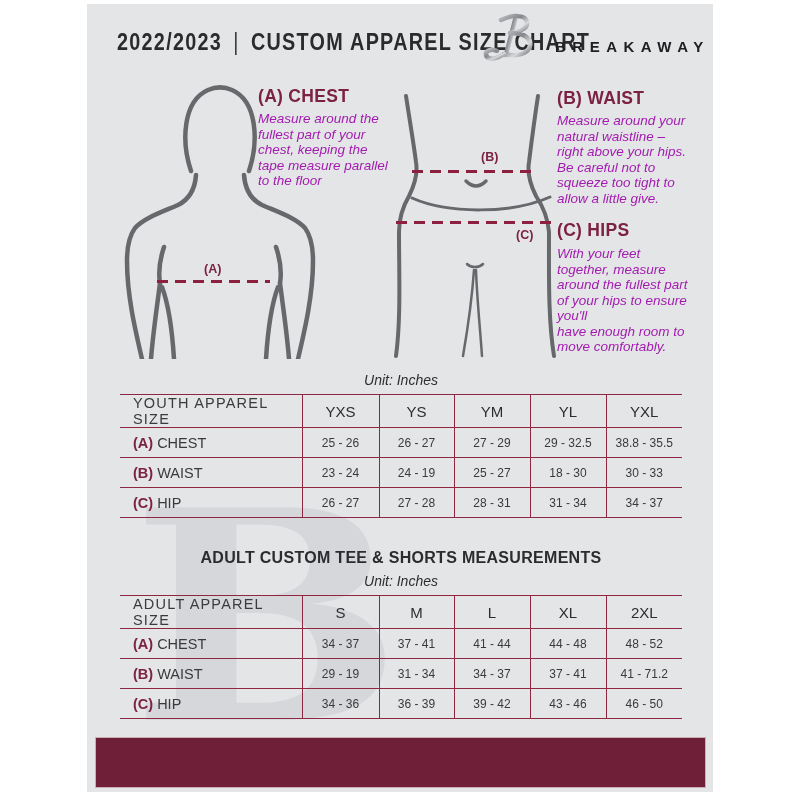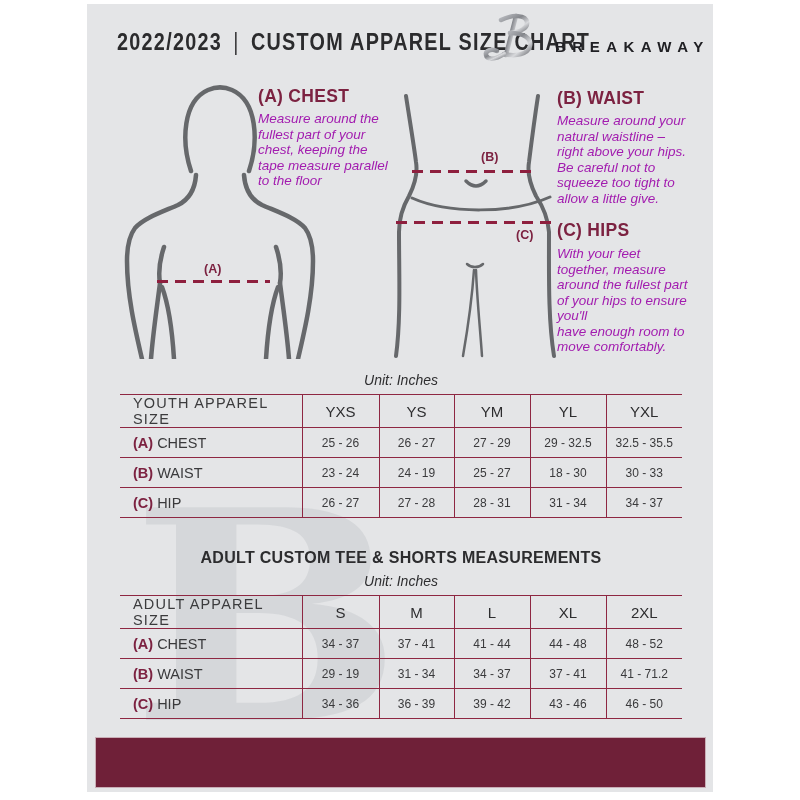--- a/index.html
+++ b/index.html
@@ -165,21 +165,21 @@
             <td class="hsz">YM</td>
             <td class="hsz">YL</td>
             <td class="hsz">YXL</td>
           </tr>
           <tr>
             <td class="lbl"><span class="pfx">(A)</span><span>CHEST</span></td>
             <td>25 - 26</td>
             <td>26 - 27</td>
             <td>27 - 29</td>
             <td>29 - 32.5</td>
-            <td>32.5 - 35.5</td>
+            <td>38.8 - 35.5</td>
           </tr>
           <tr>
             <td class="lbl"><span class="pfx">(B)</span><span>WAIST</span></td>
             <td>23 - 24</td>
             <td>24 - 19</td>
             <td>25 - 27</td>
             <td>18 - 30</td>
             <td>30 - 33</td>
           </tr>
           <tr>

